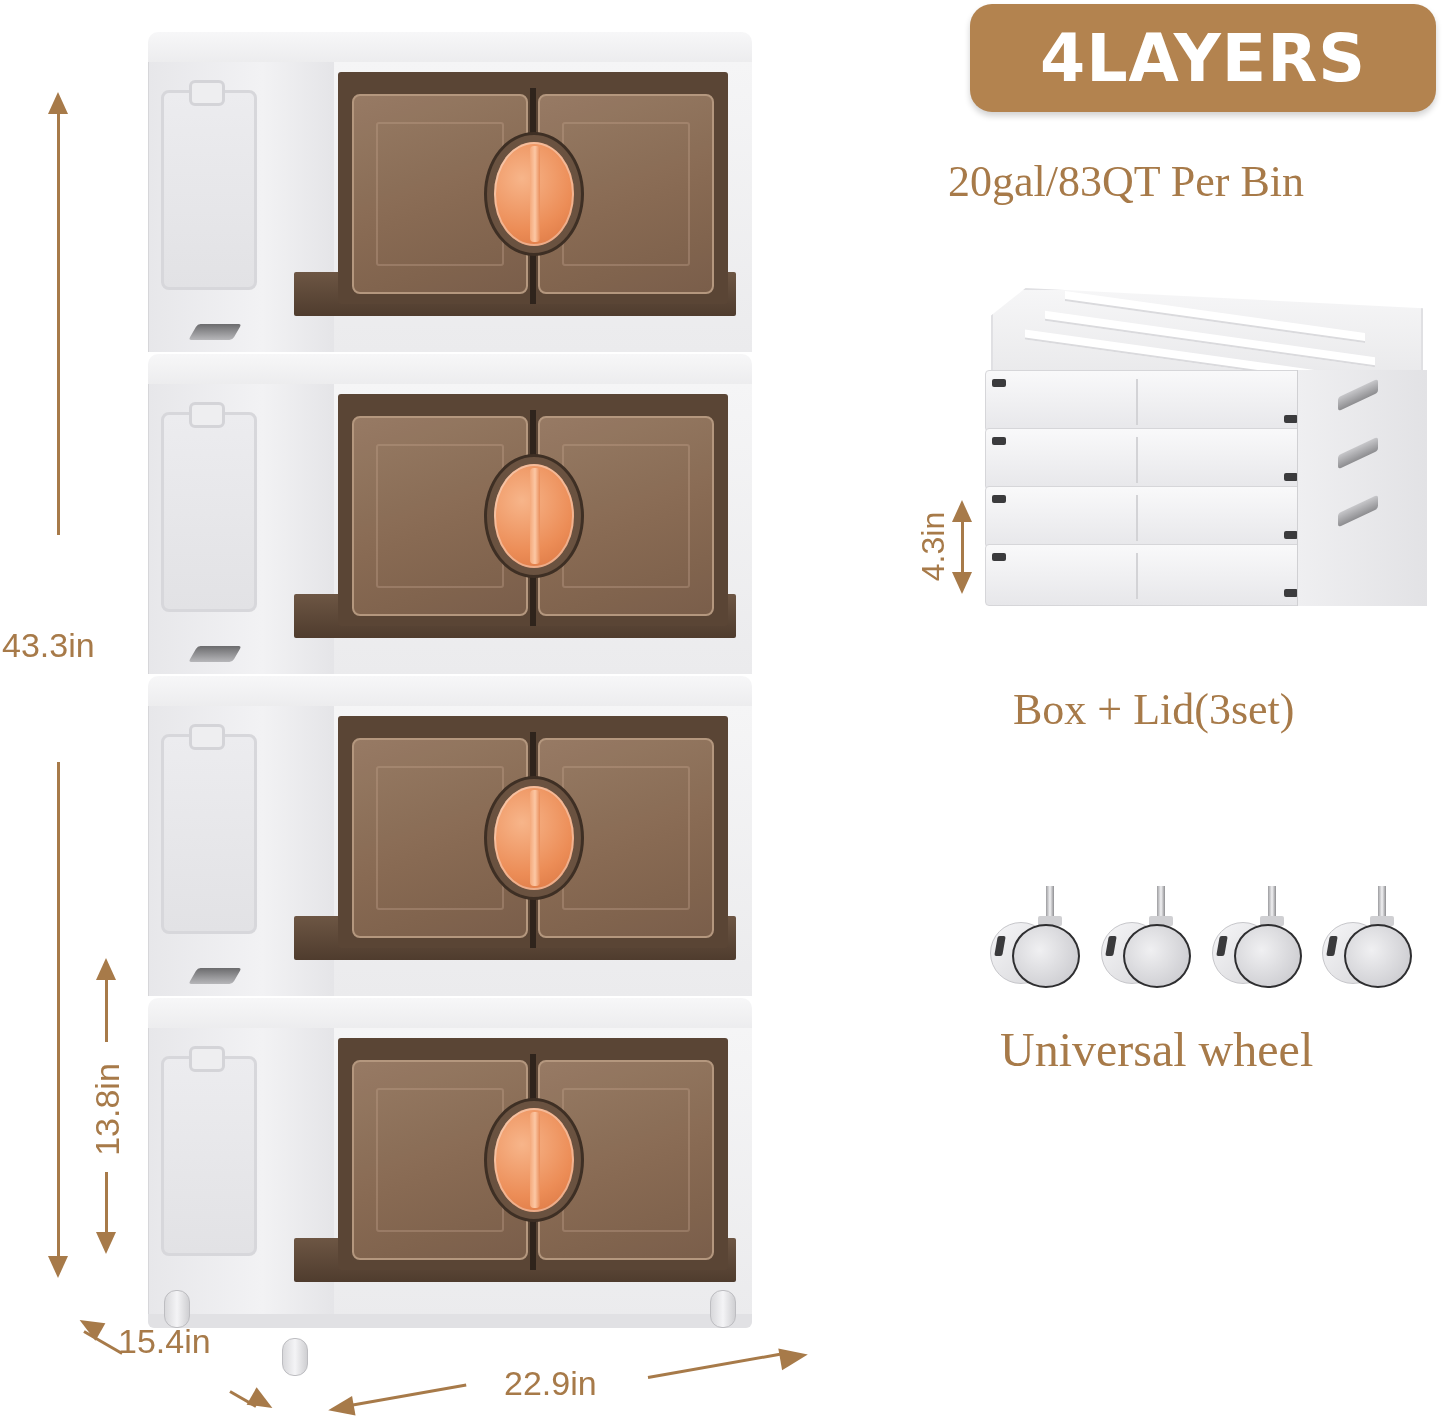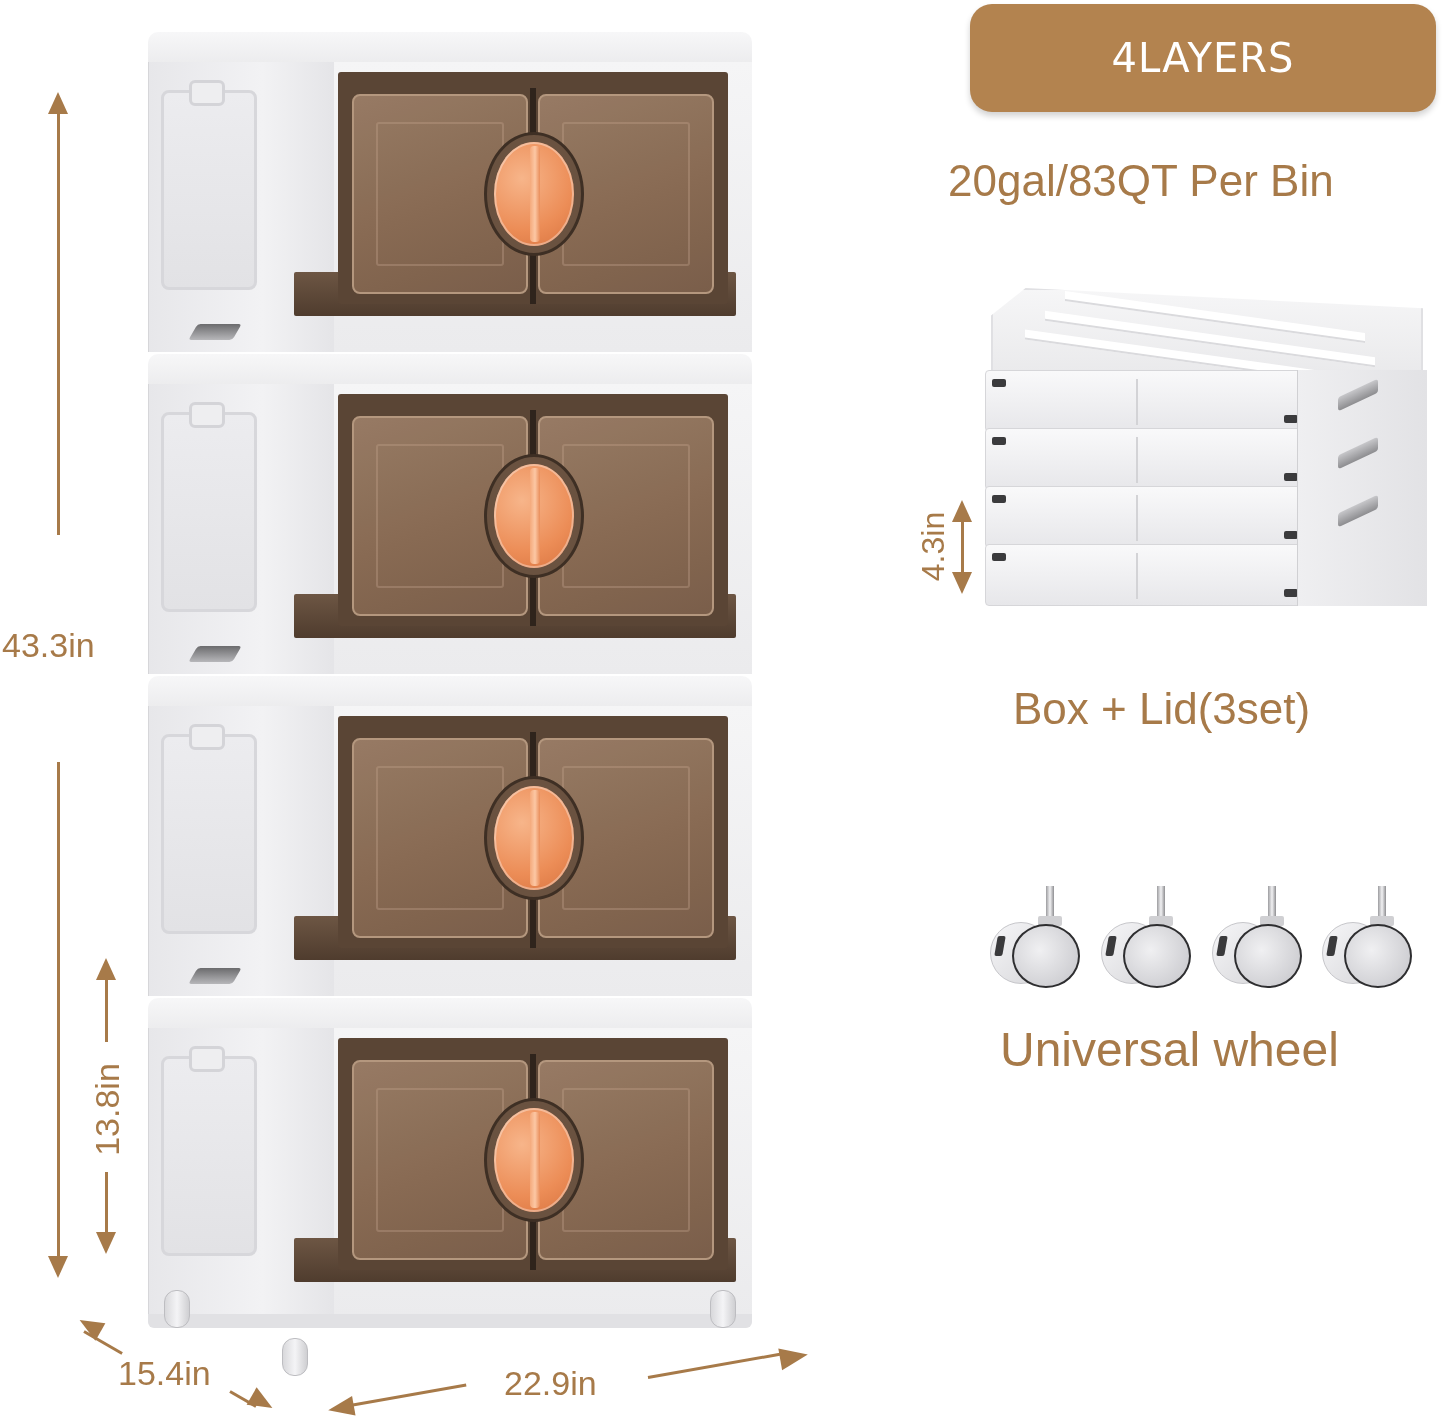--- a/index.html
+++ b/index.html
@@ -98,22 +98,22 @@
     .dim-label { position: absolute; font-family: "Liberation Sans", sans-serif; font-size: 34px; color: #a77a49; white-space: nowrap; text-align: center; }
     .dim-label.vert { transform: rotate(-90deg); transform-origin: center center; }
 
     
     .badge {
       position: absolute; left: 970px; top: 4px; width: 466px; height: 108px;
       background: #b3834f; border-radius: 22px;
       box-shadow: 0 4px 6px rgba(0,0,0,0.18);
       display: flex; align-items: center; justify-content: center;
     }
-    .badge-text { font-family: "DejaVu Sans", sans-serif; font-size: 40px; color: #ffffff; letter-spacing: 1px; }
-    .caption { position: absolute; font-family: Liberation Sans, sans-serif; color: #a77a49; white-space: nowrap; }
+    .badge-text { font-family: "DejaVu Sans", sans-serif; font-size: 65px; color: #ffffff; letter-spacing: 1px; font-weight: bold; }
+    .caption { position: absolute; font-family: Liberation Serif, serif; color: #a77a49; white-space: nowrap; }
     .cap-capacity { left: 948px; top: 156px; font-size: 44px; }
     .cap-folded { left: 1013px; top: 684px; font-size: 44px; }
     .cap-wheel { left: 1000px; top: 1022px; font-size: 48px; }
 
     
     .stack { position: absolute; left: 985px; top: 288px; width: 442px; height: 360px; }
     .stack .lid-top {
       position: absolute; left: 6px; top: 0; width: 432px; height: 92px;
       background: linear-gradient(#f6f6f7, #e9e9eb);
       border-radius: 14px 14px 4px 4px;
@@ -248,21 +248,21 @@
 <div class="arrow-down" style="left:48px; top:1256px;"></div>
 
 <div class="arrow-up" style="left:96px; top:958px;"></div>
 <div class="vline" style="left:105px; top:976px; height:66px;"></div>
 <div class="dim-label vert" style="left:52px; top:1090px; width:110px; text-align:center;">13.8in</div>
 <div class="vline" style="left:105px; top:1172px; height:64px;"></div>
 <div class="arrow-down" style="left:96px; top:1232px;"></div>
 
 <div class="hline" style="left:84px; top:1330px; width:44px; transform: rotate(30deg);"></div>
 <div class="abs" style="left:78px; top:1316px; width:0; height:0; border-top:10px solid transparent; border-bottom:10px solid transparent; border-right:24px solid #a77a49; transform: rotate(30deg);"></div>
-<div class="dim-label" style="left:118px; top:1354px;">15.4in</div>
+<div class="dim-label" style="left:118px; top:1322px;">15.4in</div>
 <div class="hline" style="left:230px; top:1390px; width:30px; transform: rotate(30deg);"></div>
 <div class="abs" style="left:250px; top:1392px; width:0; height:0; border-top:10px solid transparent; border-bottom:10px solid transparent; border-left:24px solid #a77a49; transform: rotate(30deg);"></div>
 
 <div class="abs" style="left:328px; top:1398px; width:0; height:0; border-top:10px solid transparent; border-bottom:10px solid transparent; border-right:26px solid #a77a49; transform: rotate(-10deg);"></div>
 <div class="hline" style="left:350px; top:1404px; width:118px; transform: rotate(-10deg);"></div>
 <div class="dim-label" style="left:504px; top:1364px;">22.9in</div>
 <div class="hline" style="left:648px; top:1376px; width:134px; transform: rotate(-10deg);"></div>
 <div class="abs" style="left:780px; top:1346px; width:0; height:0; border-top:11px solid transparent; border-bottom:11px solid transparent; border-left:28px solid #a77a49; transform: rotate(-10deg);"></div>
 
 <div class="badge">

